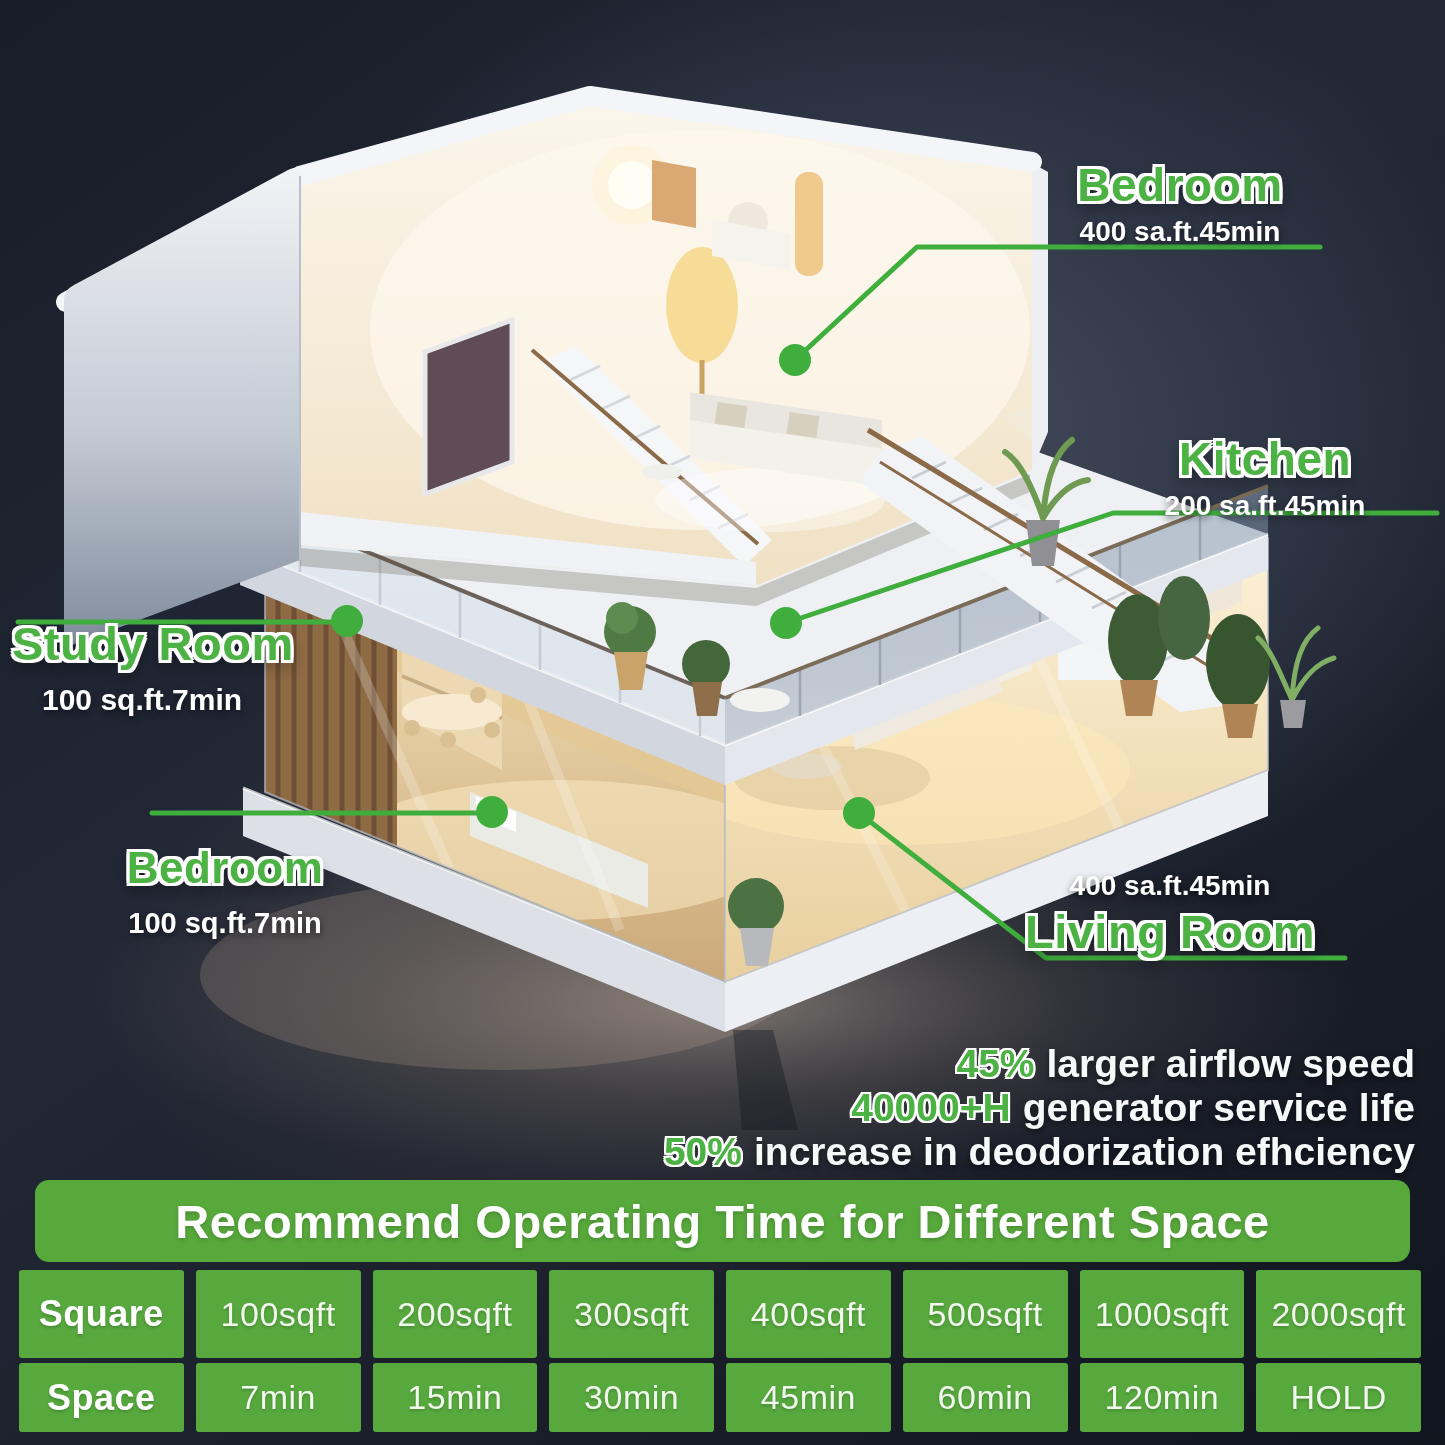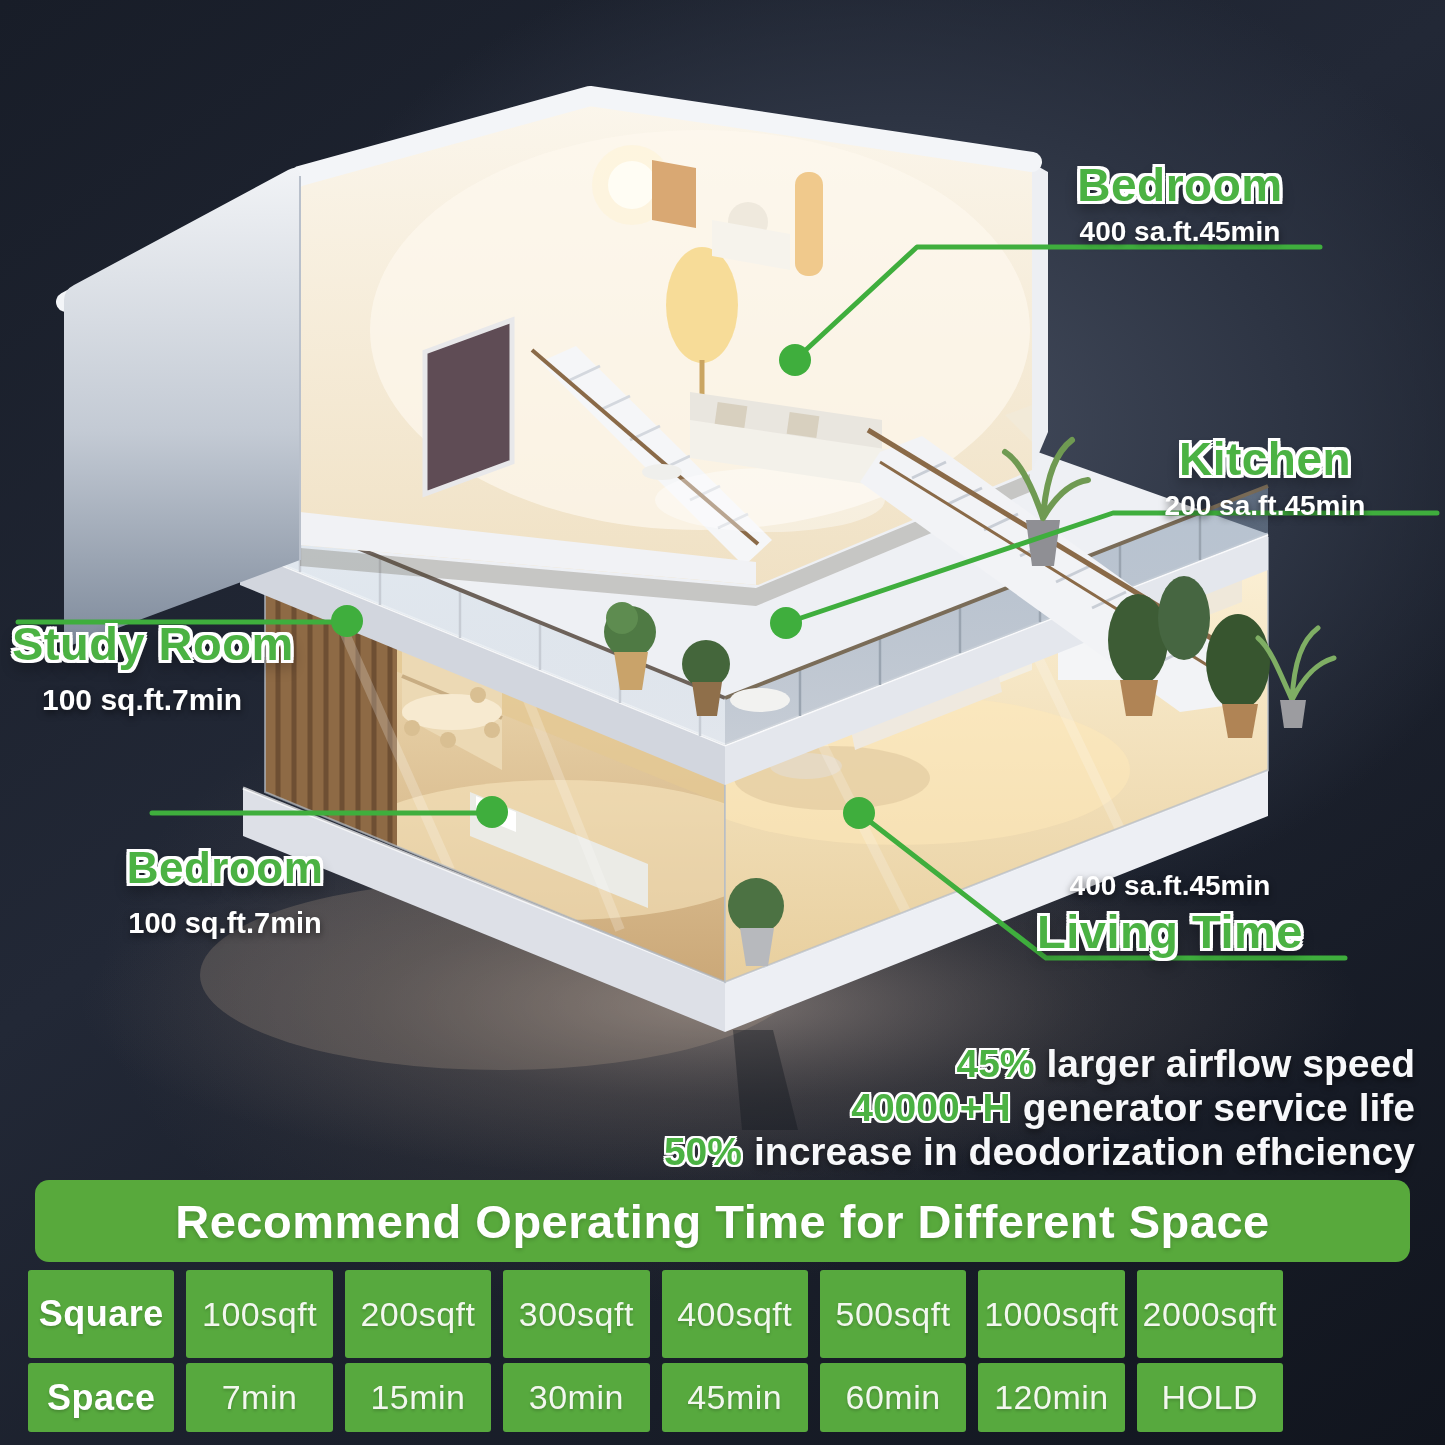--- a/index.html
+++ b/index.html
@@ -41,21 +41,21 @@
   .stat-white{color:#f7f8fa;text-shadow:0 3px 6px rgba(0,0,0,.5);}
 
   
   .banner{
     position:absolute;left:35px;top:1180px;width:1375px;height:82px;
     background:#58a93c;border-radius:14px;
     display:flex;align-items:center;justify-content:center;
     color:#ffffff;font-weight:bold;font-size:47px;letter-spacing:.5px;
     text-shadow:0 2px 4px rgba(0,0,0,.18);
   }
-  .op-table{position:absolute;left:28px;top:1270px;width:1255px;border-radius:23px;}
+  .op-table{position:absolute;left:19px;top:1270px;width:1402px;border-radius:23px;}
   .t-row{display:grid;grid-template-columns:repeat(8,1fr);gap:12px;}
   .t-row.r1 .cell{height:88px;}
   .t-row.r2 .cell{height:69px;margin-top:5px;}
   .cell{
     background:#57a93e;border-radius:3px;color:#f2f7ee;
     display:flex;align-items:center;justify-content:center;
     font-size:34px;font-weight:normal;letter-spacing:.5px;
     text-shadow:0 2px 3px rgba(0,0,0,.18);
   }
   .cell.head{font-weight:bold;font-size:36px;color:#ffffff;}
@@ -343,21 +343,21 @@
     <div class="room-detail" style="font-size:30px;margin-top:12px;margin-left:30px;white-space:nowrap;">100 sq.ft.7min</div>
   </div>
 
   <div class="label-block" style="left:115px;top:843px;width:220px;">
     <div class="room-label" style="font-size:44px;">Bedroom</div>
     <div class="room-detail" style="font-size:29px;margin-top:14px;">100 sq.ft.7min</div>
   </div>
 
   <div class="label-block" style="left:1005px;top:870px;width:330px;">
     <div class="room-detail" style="font-size:28px;">400 sa.ft.45min</div>
-    <div class="room-label" style="font-size:47px;margin-top:2px;white-space:nowrap;">Living Time</div>
+    <div class="room-label" style="font-size:47px;margin-top:2px;white-space:nowrap;">Living Room</div>
   </div>
 
   <div class="stats">
     <div class="stat-line">
       <span class="stat-green">45%</span><span class="stat-white">larger airflow speed</span>
     </div>
     <div class="stat-line">
       <span class="stat-green">40000+H</span><span class="stat-white">generator service life</span>
     </div>
     <div class="stat-line">

